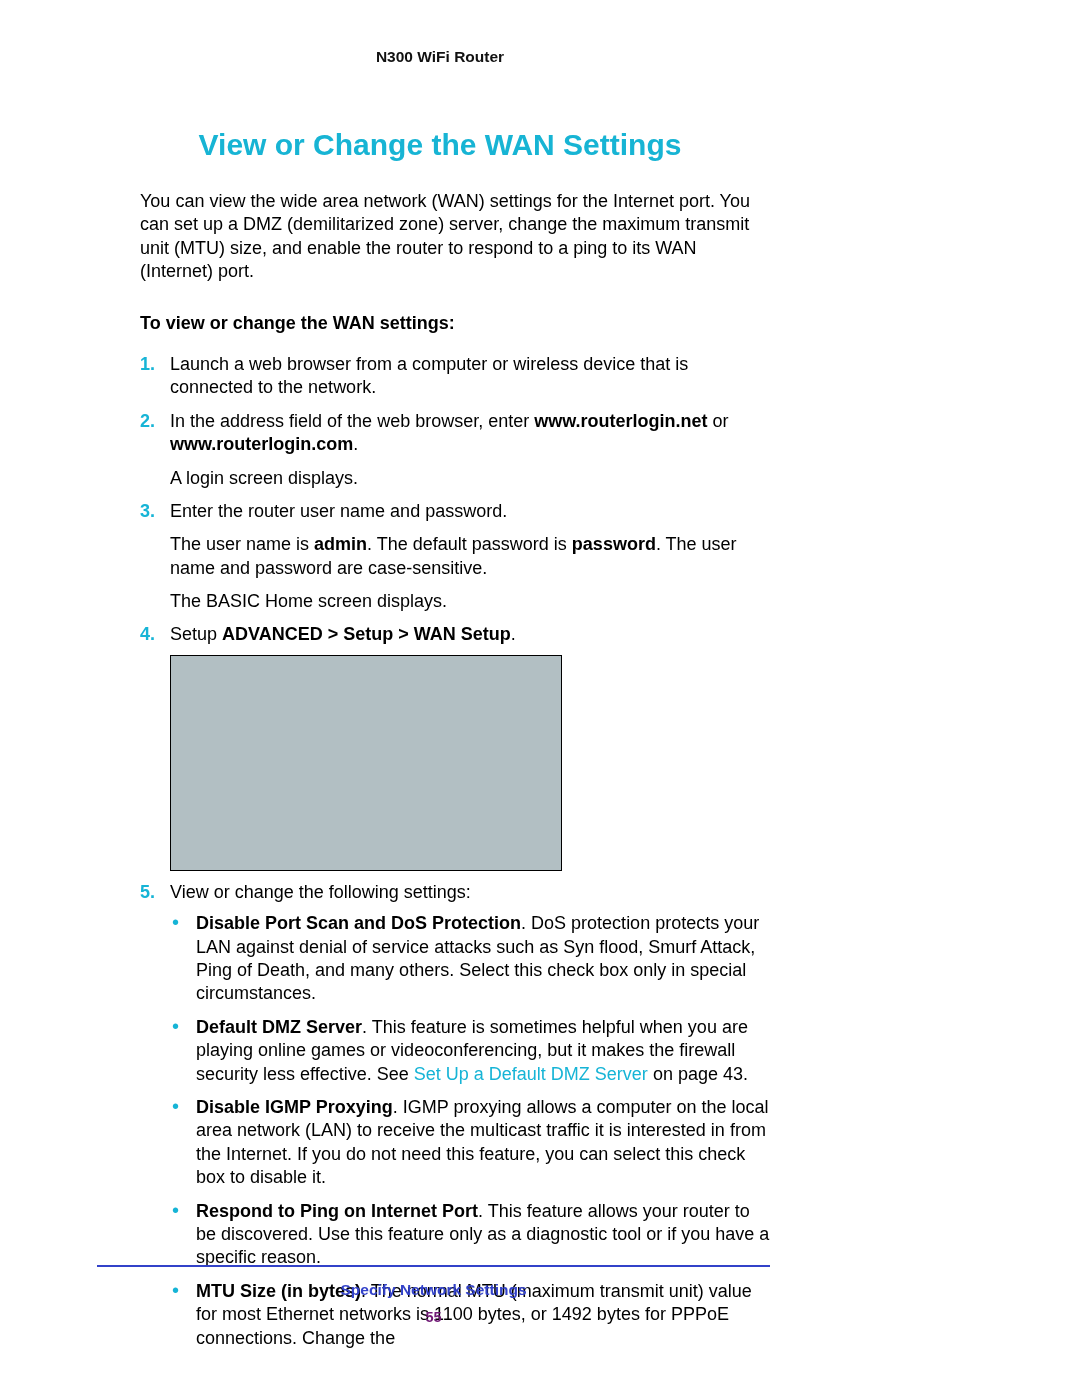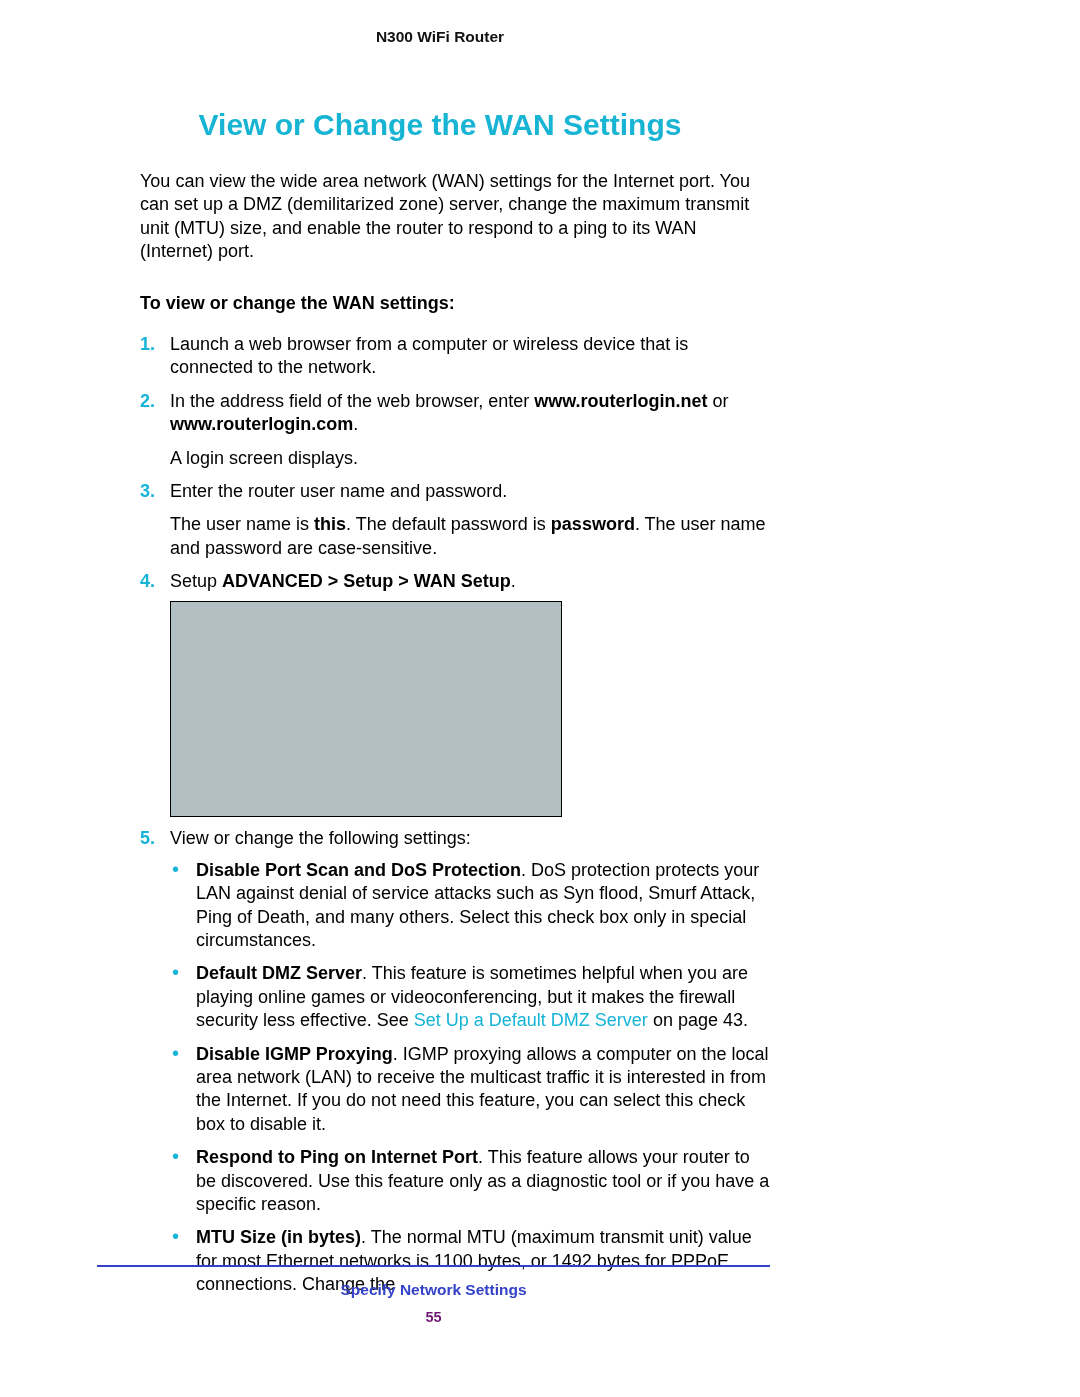--- a/index.html
+++ b/index.html
@@ -7,21 +7,21 @@
     padding: 0;
     background: #fff;
     font-family: Arial, Helvetica, sans-serif;
     color: #000;
   }
   .page {
     width: 880px;
     height: 1397px;
     position: relative;
     box-sizing: border-box;
-    padding: 28px 110px 0 110px;
+    padding: 48px 110px 0 110px;
     border-radius: 31px;
   }
   .header-title {
     text-align: center;
     font-weight: 700;
     font-size: 15.5px;
     font-family: "Segoe UI", Arial, sans-serif;
     color: #111;
     margin-bottom: 62px;
   }
@@ -143,22 +143,23 @@
         <div class="step-block">
           <span>In the address field of the web browser, enter </span><span class="bold">www.routerlogin.net</span><span> or </span><span class="bold">www.routerlogin.com</span><span>.</span>
         </div>
         <div class="follow" style="margin-left:0;">A login screen displays.</div>
       </li>
 
       <li>
         <span class="num">3.</span>
         <div class="step-block">Enter the router user name and password.</div>
         <div class="follow" style="margin-left:0;">
-          <span>The user name is </span><span class="bold">this</span><span>. The default password is </span><span class="bold">password</span><span>. The user name and password are case-sensitive.</span>
+          <span>The user name is </span><span class="bold">admin</span><span>. The default password is </span><span class="bold">password</span><span>. The user name and password are case-sensitive.</span>
         </div>
+        <div class="follow" style="margin-left:0;">The BASIC Home screen displays.</div>
       </li>
 
       <li>
         <span class="num">4.</span>
         <div class="step-block">
           <span>Setup </span><span class="bold">ADVANCED &gt; Setup &gt; WAN Setup</span><span>.</span>
         </div>
         <div class="screenshot-box" style="margin-left:0;"></div>
       </li>
 

